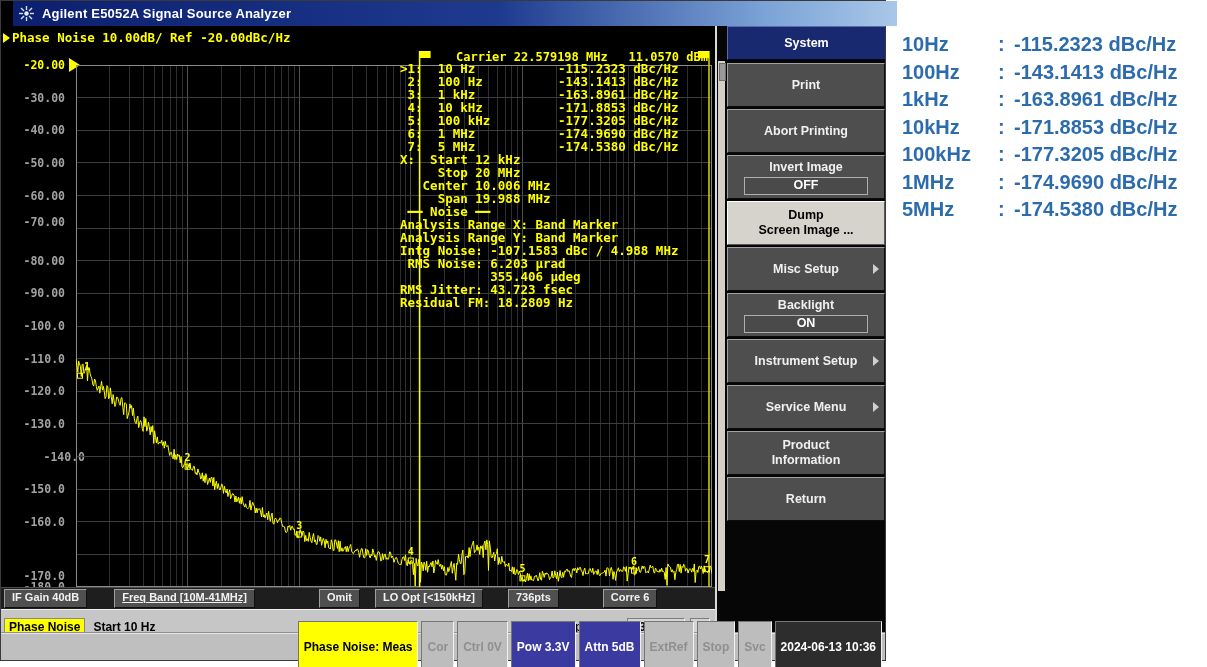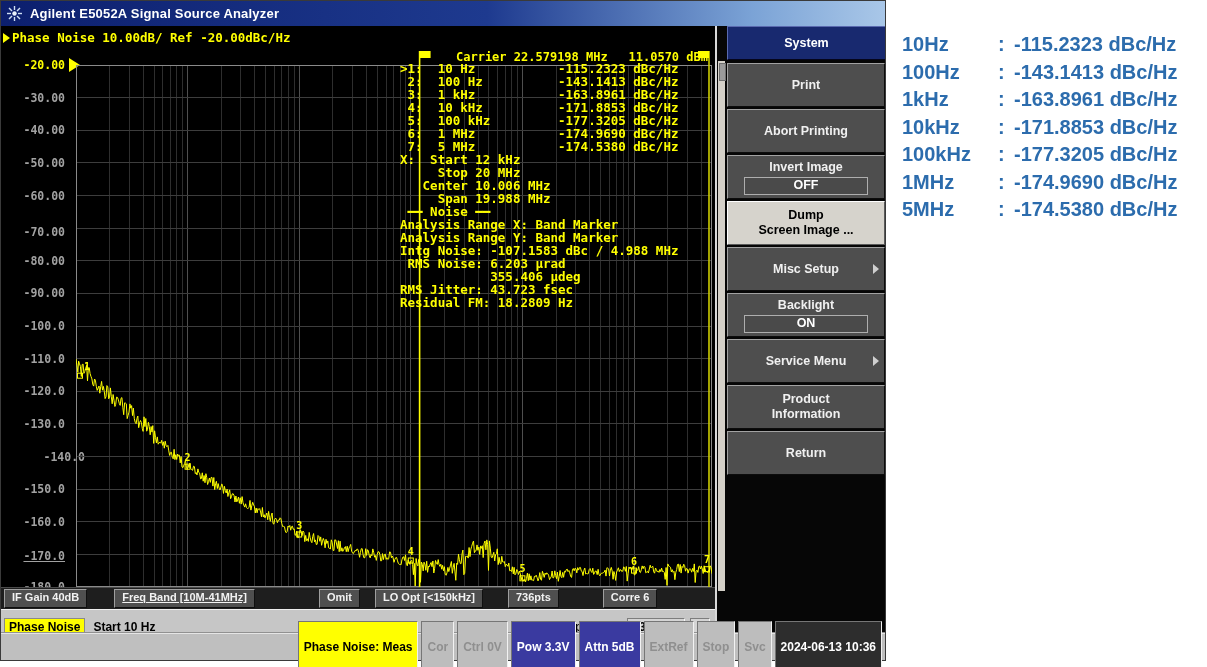--- a/index.html
+++ b/index.html
@@ -1,20 +1,20 @@
 <!DOCTYPE html>
 <html><head>
 <meta charset="utf-8">
 <style>
   html,body{margin:0;padding:0;background:#ffffff;font-family:"Liberation Sans",sans-serif;}
   .stage{position:relative;width:1207px;height:667px;background:#ffffff;overflow:hidden;}
 
   
   .window{position:absolute;left:0;top:0;width:886px;height:661px;background:#000;border:1px solid #3a3a3a;box-sizing:border-box;}
-  .titlebar{position:absolute;left:0;top:0;width:100%;height:25px;
+  .titlebar{position:absolute;left:12px;top:0;width:100%;height:25px;
     background:linear-gradient(90deg,#0c1f6e 0%,#1e3a8f 55%,#7ba3d6 85%,#a9c7e8 100%);
     display:flex;align-items:center;gap:7px;padding-left:5px;box-sizing:border-box;}
   .titlebar .ttext{color:#fff;font-weight:bold;font-size:13px;letter-spacing:.2px;}
 
   
   .screen{position:absolute;left:0;top:25px;width:714px;height:606px;background:#000;border-right:2px solid #d9d9d9;box-sizing:content-box;}
   .mono{font-family:"DejaVu Sans Mono",monospace;}
   .trace-header{position:absolute;left:2px;top:4px;color:#ffff00;font-size:12.5px;font-weight:bold;display:flex;align-items:center;gap:2px;}
   .tri-r{width:0;height:0;border-left:7px solid #ffff00;border-top:5px solid transparent;border-bottom:5px solid transparent;display:inline-block;}
   .ylab{position:absolute;width:64px;text-align:right;color:#a2a2a2;font-size:11.5px;font-weight:bold;transform:translateY(-50%);}
@@ -102,31 +102,31 @@
         <span class="tri-r"></span>
         <span>Phase Noise 10.00dB/ Ref -20.00dBc/Hz</span>
       </div>
 
       <div id="ylabels">
           <div class="ylab mono ref" style="top: 39px;">-20.00<span class="refarrow"></span></div>
           <div class="ylab mono" style="top: 71.625px;">-30.00</div>
           <div class="ylab mono" style="top: 104.25px;">-40.00</div>
           <div class="ylab mono" style="top: 136.875px;">-50.00</div>
           <div class="ylab mono" style="top: 169.5px;">-60.00</div>
-          <div class="ylab mono" style="top: 206px;">-70.00</div>
+          <div class="ylab mono" style="top: 196px;">-70.00</div>
           <div class="ylab mono" style="top: 234.75px;">-80.00</div>
           <div class="ylab mono" style="top: 267.375px;">-90.00</div>
           <div class="ylab mono" style="top: 300px;">-100.0</div>
           <div class="ylab mono" style="top: 332.625px;">-110.0</div>
           <div class="ylab mono" style="top: 365.25px;">-120.0</div>
           <div class="ylab mono" style="top: 397.875px;">-130.0</div>
           <div class="ylab mono" style="top: 430.5px; margin-left: 20px;">-140.0</div>
           <div class="ylab mono" style="top: 463.125px;">-150.0</div>
           <div class="ylab mono" style="top: 495.75px;">-160.0</div>
-          <div class="ylab mono" style="top: 530px; text-decoration: underline;">-170.0</div>
+          <div class="ylab mono" style="top: 550px;">-170.0</div>
           <div class="ylab mono" style="top: 561px;">-180.0</div>
         </div>
 
       <svg id="plot" style="position:absolute;left:75px;top:23px;" width="637" height="556" viewBox="0 0 637 556">
           <defs>
             <clipPath id="pc">
               <rect x="0" y="16" width="636" height="522"></rect>
             </clipPath>
           </defs>
           <line x1="33.6" y1="16" x2="33.6" y2="538" stroke="#2e2e2e" stroke-width="1" shape-rendering="crispEdges"></line>
@@ -275,20 +275,21 @@
       </div>
       <div class="menu-header">System</div>
       <div class="menu-items" id="menuitems">
           <div class="mbtn"><span>Print</span></div>
           <div class="mbtn"><span>Abort Printing</span></div>
           <div class="mbtn"><span>Invert Image</span><span class="sub">OFF</span></div>
           <div class="mbtn selected"><span>Dump
 Screen Image ...</span></div>
           <div class="mbtn"><span>Misc Setup</span><span class="arrow"></span></div>
           <div class="mbtn"><span>Backlight</span><span class="sub">ON</span></div>
+          <div class="mbtn"><span>Instrument Setup</span><span class="arrow"></span></div>
           <div class="mbtn"><span>Service Menu</span><span class="arrow"></span></div>
           <div class="mbtn"><span>Product
 Information</span></div>
           <div class="mbtn"><span>Return</span></div>
         </div>
     </div>
 
     <div class="global-row" id="globalrow">
         <span class="seg yellow">Phase Noise: Meas</span>
         <span class="seg dim">Cor</span>

